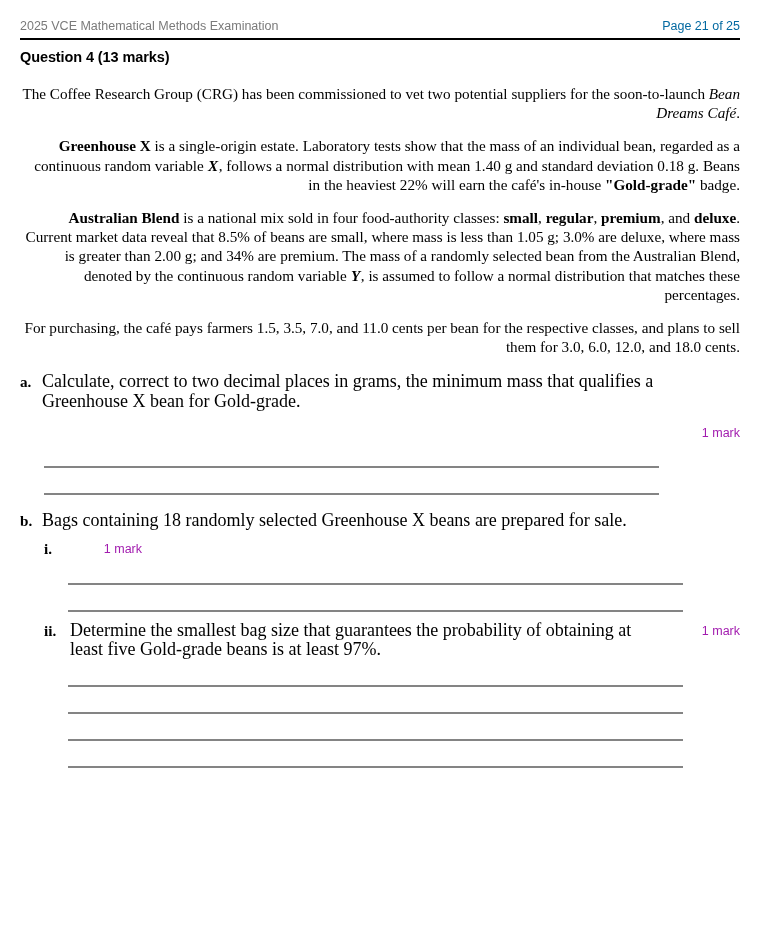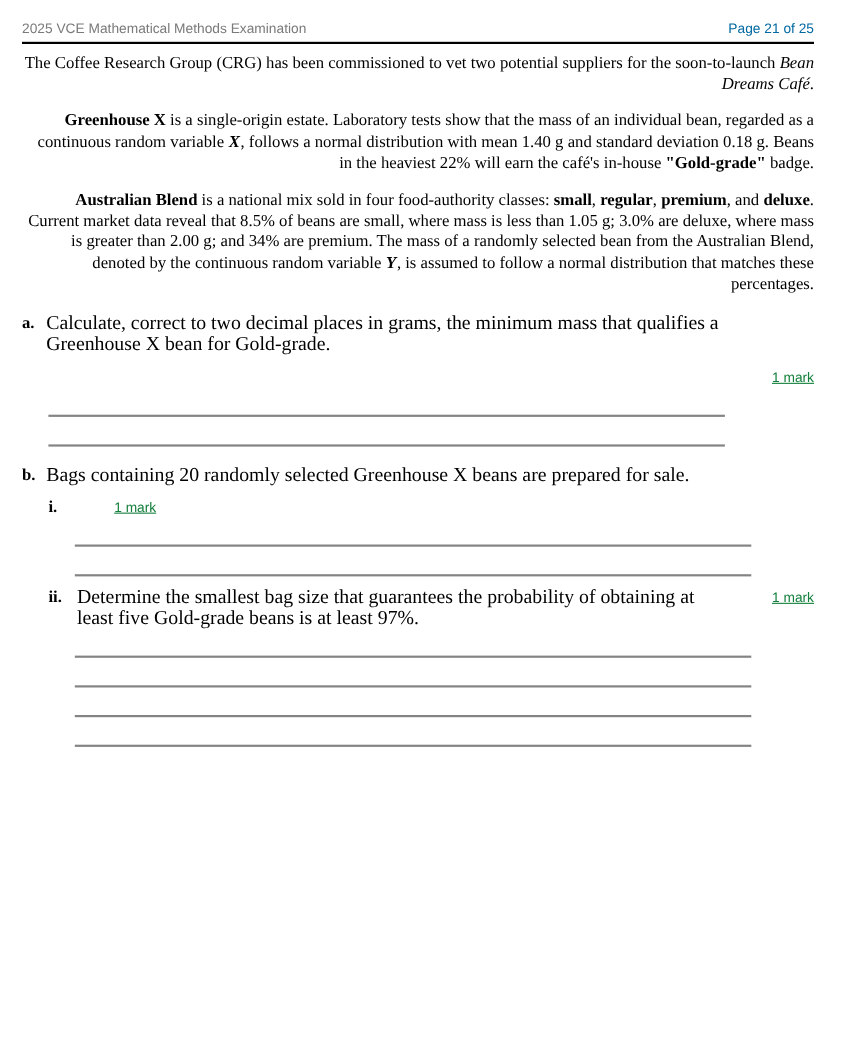--- a/index.html
+++ b/index.html
@@ -121,24 +121,23 @@
     margin-top: 9px;
   }
   .subpart .part-body {
     max-width: 620px;
   }
 
   .marks {
     font-family: "Liberation Sans", "DejaVu Sans", sans-serif;
     font-size: 12.5px;
     line-height: 16px;
-    color: #15803d;
+    color: #a21caf;
     white-space: nowrap;
     text-align: right;
-    text-decoration: underline;
   }
   .marks-block {
     width: 720px;
     text-align: right;
     margin-top: 12px;
   }
   .marks-inline {
     flex: 0 0 auto;
     width: 72px;
     text-align: right;
@@ -165,46 +164,48 @@
 <div class="page">
 
   <div class="page-header">
     <span class="header-left">2025 VCE Mathematical Methods Examination</span>
     <span class="header-right">Page 21 of 25</span>
   </div>
   <div class="header-rule"></div>
 
   <div class="content">
 
+    <h1 class="question-title">Question 4 (13 marks)</h1>
 
     <p class="para"><span>The Coffee Research Group (CRG) has been commissioned to vet two potential suppliers for the soon-to-launch </span><i>Bean Dreams Café</i><span>.</span></p>
 
     <p class="para"><b>Greenhouse X</b><span> is a single-origin estate. Laboratory tests show that the mass of an individual bean, regarded as a continuous random variable </span><span class="mathvar">X</span><span>, follows a normal distribution with mean 1.40 g and standard deviation 0.18 g. Beans in the heaviest 22% will earn the café's in-house </span><b>"Gold-grade"</b><span> badge.</span></p>
 
     <p class="para"><b>Australian Blend</b><span> is a national mix sold in four food-authority classes: </span><b>small</b><span>, </span><b>regular</b><span>, </span><b>premium</b><span>, and </span><b>deluxe</b><span>. Current market data reveal that 8.5% of beans are small, where mass is less than 1.05 g; 3.0% are deluxe, where mass is greater than 2.00 g; and 34% are premium. The mass of a randomly selected bean from the Australian Blend, denoted by the continuous random variable </span><span class="mathvar">Y</span><span>, is assumed to follow a normal distribution that matches these percentages.</span></p>
 
+    <p class="para tight">For purchasing, the café pays farmers 1.5, 3.5, 7.0, and 11.0 cents per bean for the respective classes, and plans to sell them for 3.0, 6.0, 12.0, and 18.0 cents.</p>
 
     <div class="part">
       <div class="part-row">
         <span class="part-label">a.</span>
         <span class="part-body">Calculate, correct to two decimal places in grams, the minimum mass that qualifies a Greenhouse X bean for Gold-grade.</span>
       </div>
       <div class="marks-block">
         <span class="marks">1 mark</span>
       </div>
       <div class="answer-lines gap-a">
         <div class="answer-line"></div>
         <div class="answer-line"></div>
       </div>
     </div>
 
     <div class="part">
       <div class="part-row">
         <span class="part-label">b.</span>
-        <span class="part-body">Bags containing 20 randomly selected Greenhouse X beans are prepared for sale.</span>
+        <span class="part-body">Bags containing 18 randomly selected Greenhouse X beans are prepared for sale.</span>
       </div>
 
       <div class="subpart">
         <div class="part-row">
           <span class="part-label roman">i.</span>
           <span class="marks marks-inline">1 mark</span>
         </div>
         <div class="answer-lines gap-b">
           <div class="answer-line"></div>
           <div class="answer-line"></div>

